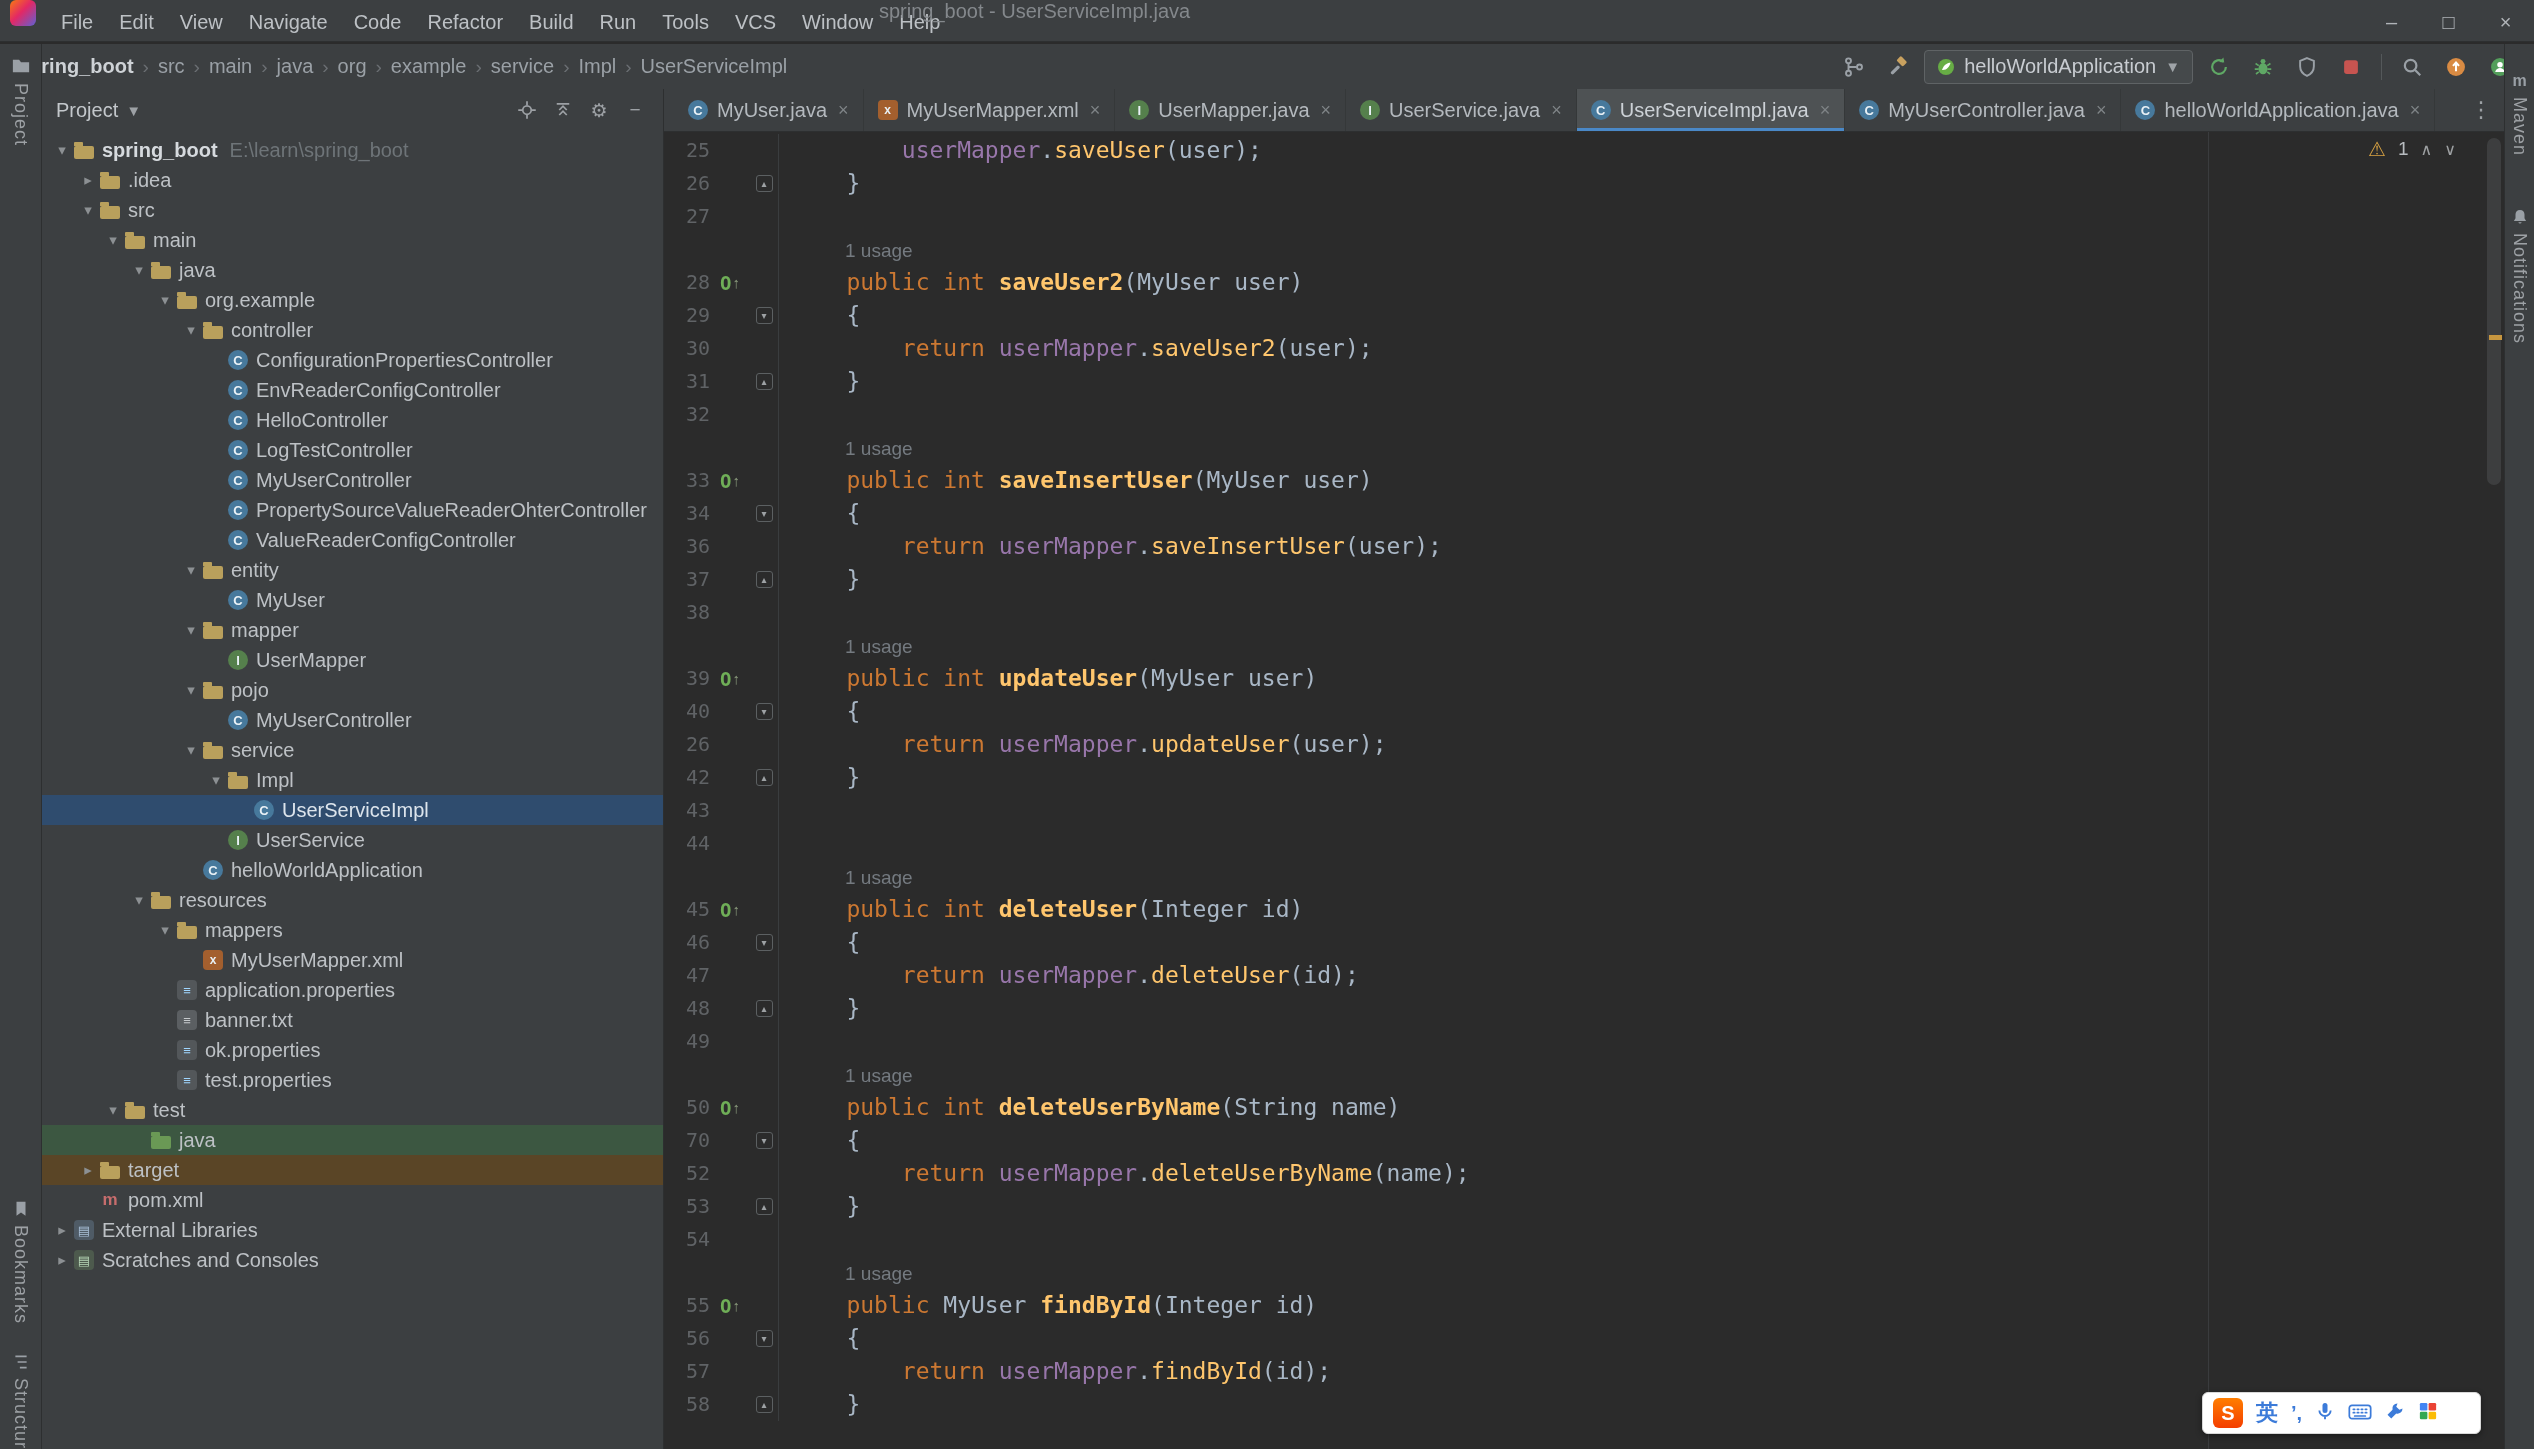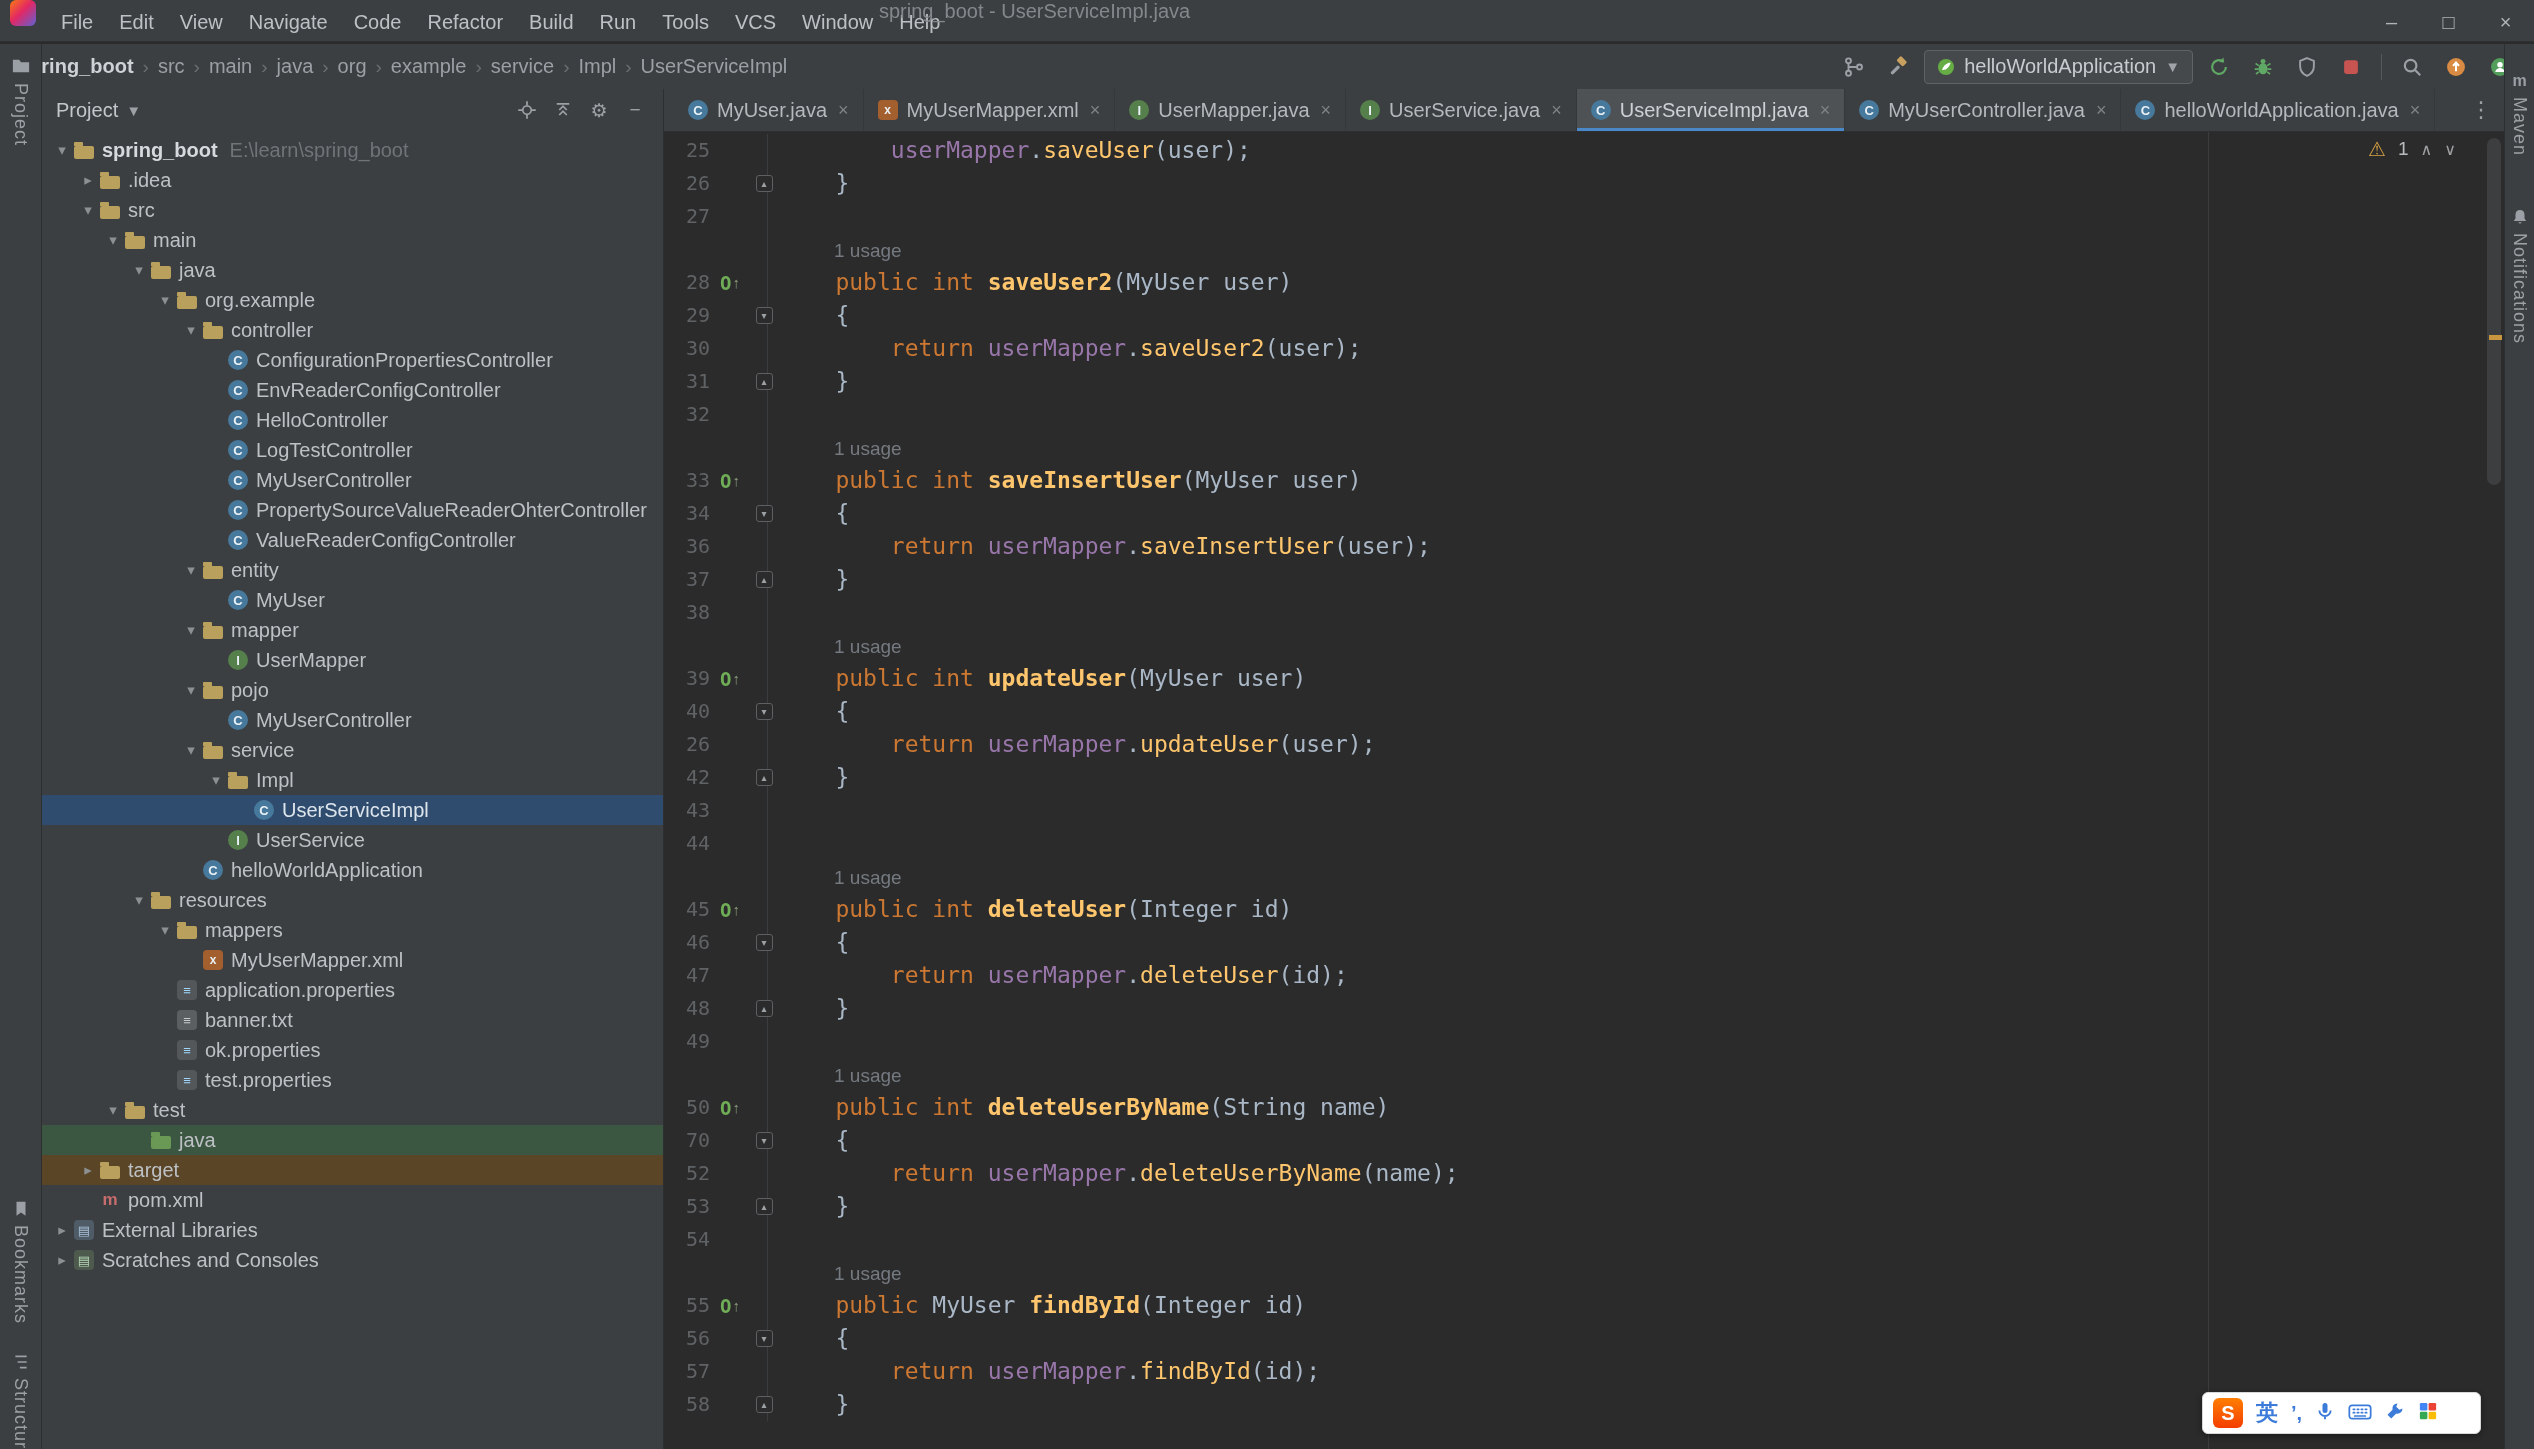--- a/index.html
+++ b/index.html
@@ -83,21 +83,21 @@
   .tab { display:flex; align-items:center; gap:9px; padding:0 14px; border-right:1px solid #353839; color:#b4b9be; }
   .tab.active { background:#4e5254; box-shadow:inset 0 -3px 0 #4a88c7; color:#ccd1d6; }
   .tab-close { color:#7f8487; font-size:18px; margin-left:2px; }
   #tab-more { margin-left:auto; display:flex; align-items:center; padding:0 12px; color:#9da1a5; font-size:22px; }
 
   
   #editor { position:absolute; left:664px; right:30px; top:132px; bottom:0; background:#2b2b2b; overflow:hidden; }
   .mline { position:absolute; left:1544px; top:0; bottom:0; width:1px; background:#3a3c3e; }
   #code { position:absolute; left:0; top:2px; right:20px; }
   .cl { display:flex; height:33px; }
-  .gut { width:104px; flex:none; display:flex; align-items:center; border-right:1px solid #3a3d3f; }
+  .gut { width:115px; flex:none; display:flex; align-items:center; border-right:1px solid #3a3d3f; }
   .ln { width:46px; text-align:right; color:#606366; font:20px/33px "DejaVu Sans Mono",monospace; flex:none; }
   .gm { width:40px; flex:none; display:flex; align-items:center; justify-content:center; }
   .ov { color:#6fae57; font:700 19px "DejaVu Sans Mono",monospace; }
   .ova { color:#8a9a7c; font-size:15px; margin-left:1px; }
   .gfold { width:28px; flex:none; display:flex; align-items:center; justify-content:center; }
   .fm { width:17px; height:17px; border:1px solid #5c6062; border-radius:3px; color:#9da1a4; font-size:10px;
     display:flex; align-items:center; justify-content:center; background:#2b2b2b; }
   .ct { margin:0; padding-left:12px; font:23px/33px "DejaVu Sans Mono",monospace; white-space:pre; color:#a9b7c6; }
   .s-p { color:#a9b7c6; } .s-k { color:#cc7832; } .s-m { color:#ffc66d; }
   .s-d { color:#ffc66d; font-weight:700; } .s-f { color:#9876aa; }

